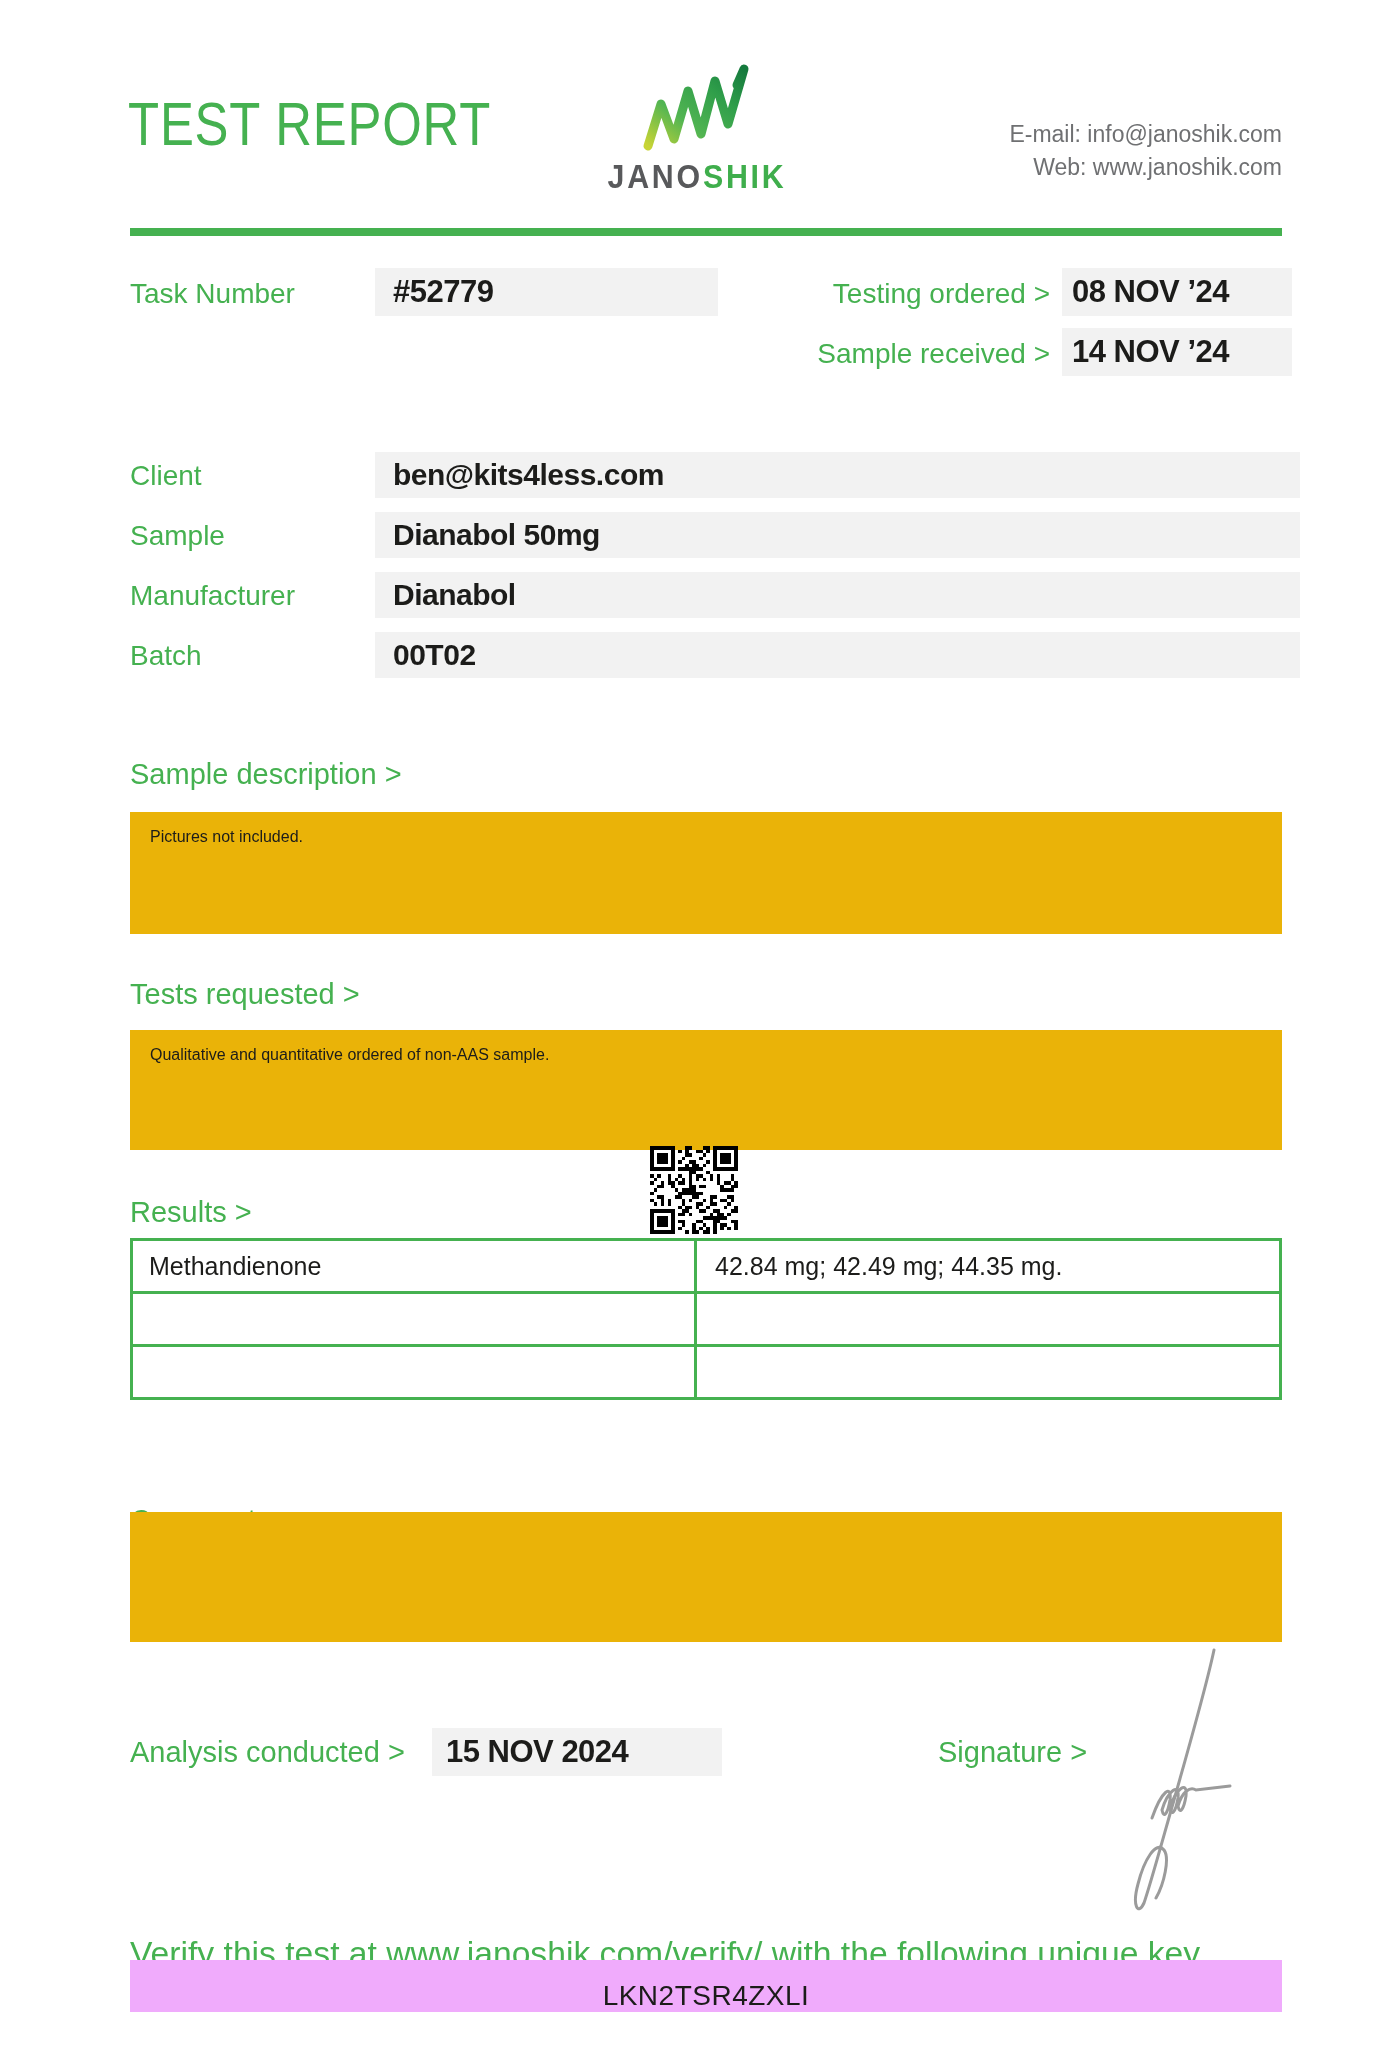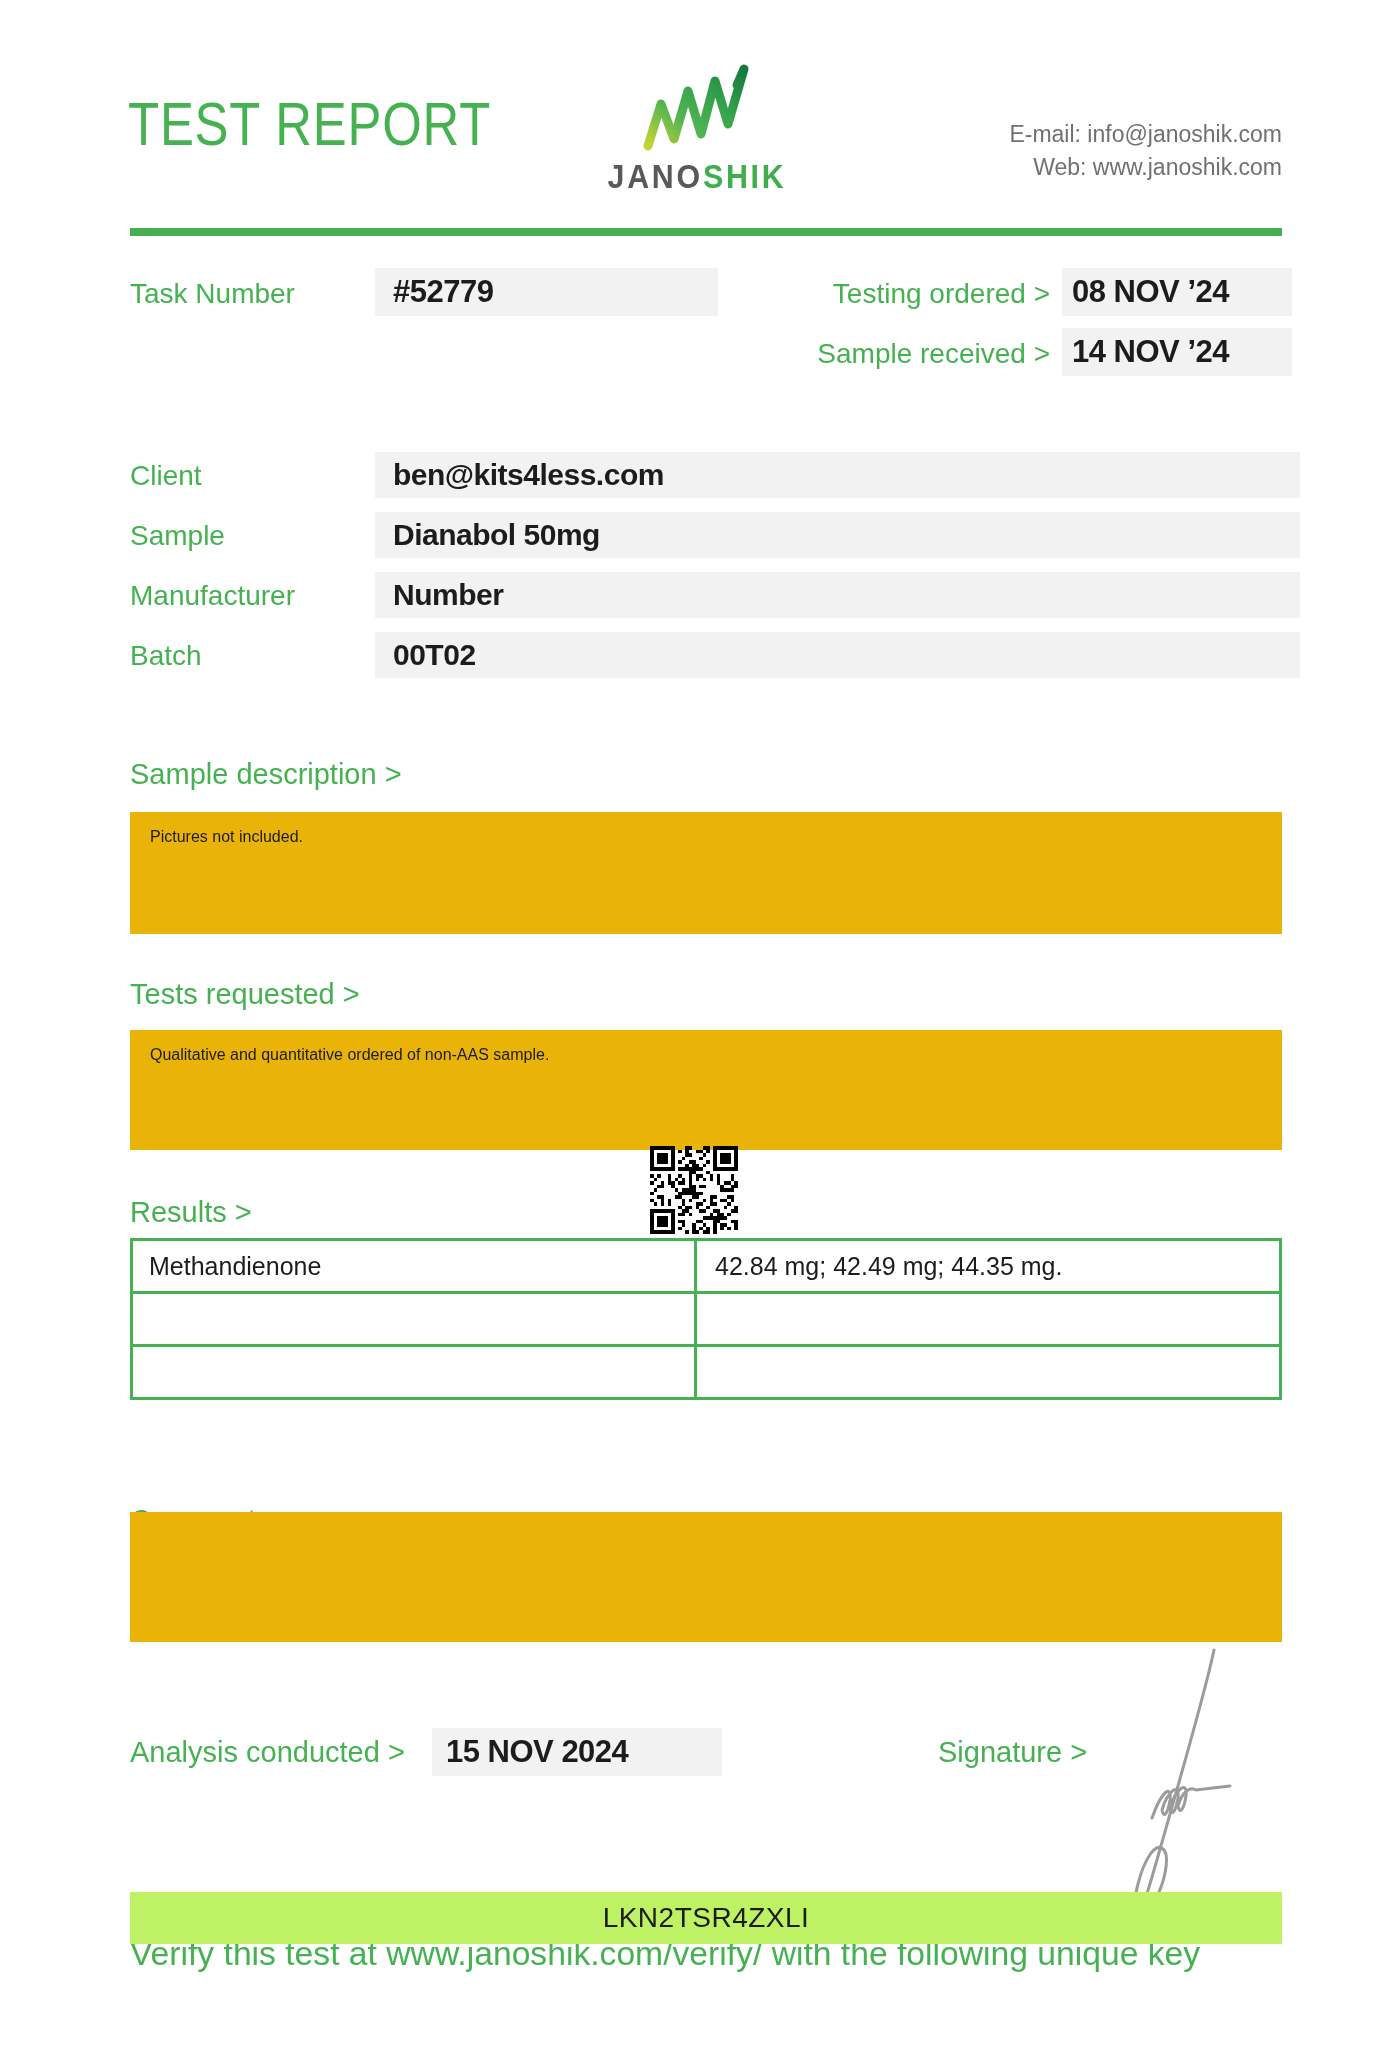--- a/index.html
+++ b/index.html
@@ -48,22 +48,22 @@
   .td.c1{border-right:3px solid #45b150;padding-left:16px;}
   .td.c2{padding-left:18px;}
   
   .qr{position:absolute;left:650px;top:1146px;width:88px;height:88px;}
   
   .foot-label{position:absolute;font-size:29px;color:#45b150;}
   .analysis-box{position:absolute;left:432px;top:1728px;width:276px;height:48px;padding-left:14px;}
   .signature{position:absolute;left:1118px;top:1640px;}
   .verify{position:absolute;left:130px;top:1934px;width:1160px;font-size:34px;color:#45b150;
     white-space:nowrap;transform:scaleX(0.99);transform-origin:left;}
-  .keybar{position:absolute;left:130px;top:1892px;width:1152px;height:52px;background:#bef264;
-    display:flex;align-items:center;justify-content:center;}
+  .keybar{position:absolute;left:130px;top:1960px;width:1152px;height:52px;background:#f0abfc;
+    display:flex;align-items:flex-end;justify-content:center;}
   .keybar .key{font-size:28px;letter-spacing:0.5px;font-weight:400;}
 </style>
 </head>
 <body>
 
 <div id="canvas">
 
   <div class="title green">TEST REPORT</div>
 
   <div class="logo">
@@ -110,21 +110,21 @@
     <span class="val cond">ben@kits4less.com</span>
   </div>
 
   <div class="info-label cond" style="top:520px;">Sample</div>
   <div class="valbox info-box" style="top:512px;">
     <span class="val cond">Dianabol 50mg</span>
   </div>
 
   <div class="info-label cond" style="top:580px;">Manufacturer</div>
   <div class="valbox info-box" style="top:572px;">
-    <span class="val cond">Number</span>
+    <span class="val cond">Dianabol</span>
   </div>
 
   <div class="info-label cond" style="top:640px;">Batch</div>
   <div class="valbox info-box" style="top:632px;">
     <span class="val cond">00T02</span>
   </div>
 
   <div class="sec-head cond" style="top:758px;">Sample description &gt;</div>
   <div class="sec-box" style="top:812px;height:90px;">
     <span>Pictures not included.</span>

